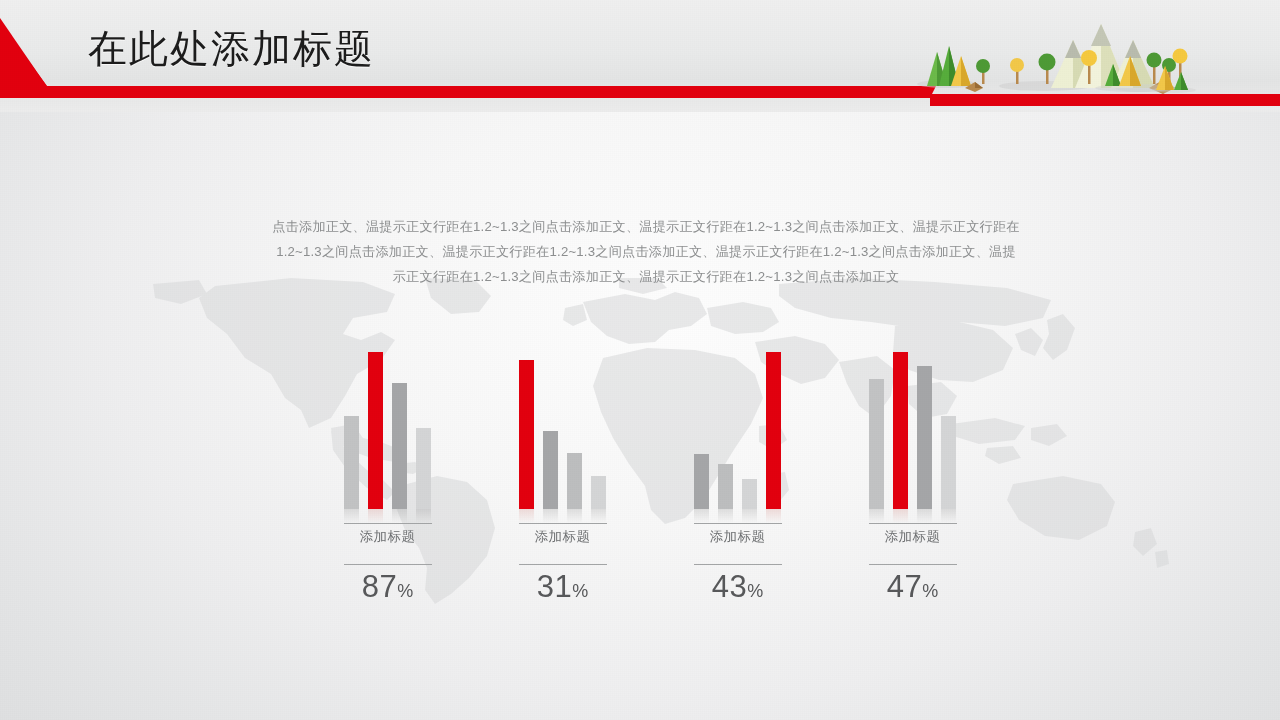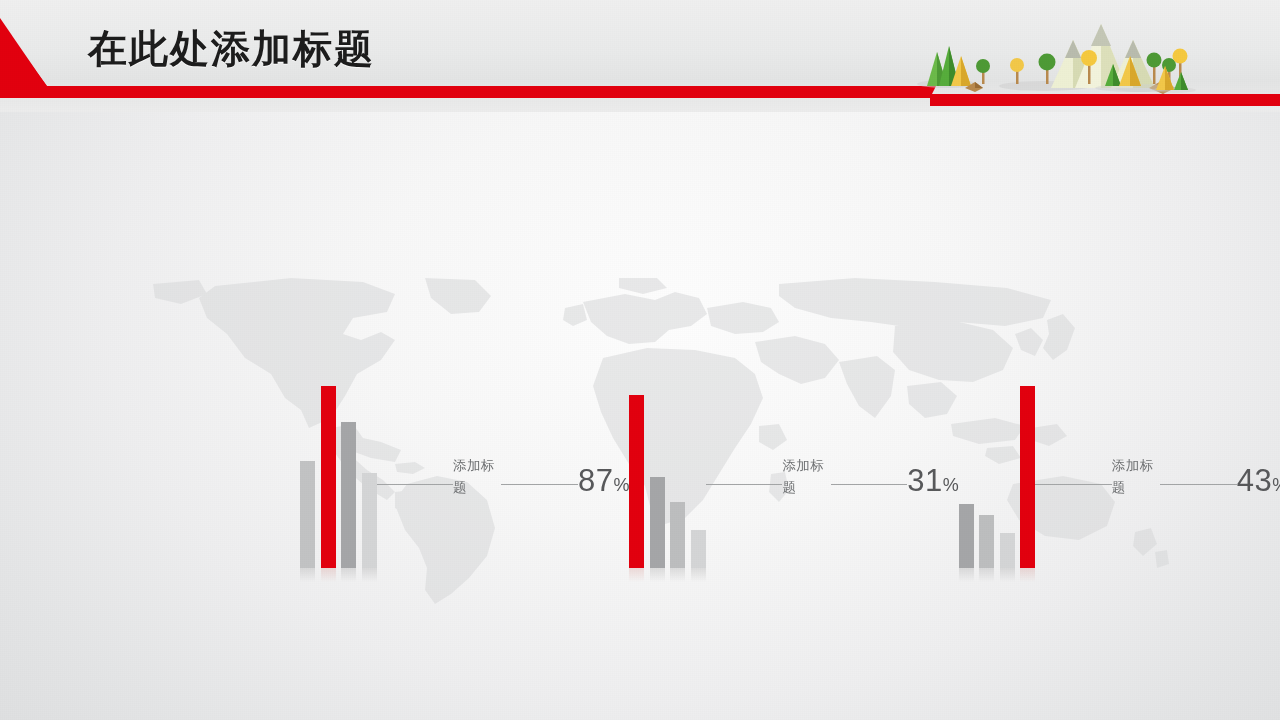--- a/index.html
+++ b/index.html
@@ -51,21 +51,21 @@
     background: linear-gradient(180deg,#efefef 0%, #e9eaea 46%, #e3e4e4 72%, #ececec 100%);
   }
   #header-shapes { position:absolute; left:0; top:0; width:1280px; height:112px; }
 
   #page-title {
     position: absolute;
     left: 88px; top: 24px;
     font-size: 39px;
     letter-spacing: 2px;
     color: #1d1d1d;
-    font-weight: 700;
+    font-weight: 400;
     line-height: 49px;
     white-space: nowrap;
     z-index: 25;
     text-shadow: 0 1px 0 rgba(255,255,255,.7);
   }
 
   #scenery { position:absolute; left:905px; top:18px; width:300px; height:78px; z-index:24; }
 
   
   #body-copy {
@@ -85,20 +85,21 @@
     position: absolute;
     left: 300px; top: 352px;
     width: 700px; height: 250px;
     display: flex;
     z-index: 12;
   }
   .group {
     flex: 1 1 0;
     position: relative;
     display: flex;
+    flex-direction: column;
     align-items: center;
   }
   .bars {
     position: relative;
     width: 88px;
     height: 182px;
     display: flex;
     align-items: flex-end;
     justify-content: space-between;
   }
@@ -276,20 +277,21 @@
       <circle cx="32" cy="10" r="7.5" fill="#f5c93f"></circle>
       <polygon points="8,44 17,20 26,44" fill="#f2c849"></polygon>
       <polygon points="17,20 26,44 17,44" fill="#d9a82c"></polygon>
       <polygon points="26,44 33,26 40,44" fill="#57ad3c"></polygon>
       <polygon points="33,26 40,44 33,44" fill="#3f8c2c"></polygon>
     </svg>
 
     <div id="page-title">在此处添加标题</div>
   </div>
 
+  <p id="body-copy">点击添加正文、温提示正文行距在1.2~1.3之间点击添加正文、温提示正文行距在1.2~1.3之间点击添加正文、温提示正文行距在1.2~1.3之间点击添加正文、温提示正文行距在1.2~1.3之间点击添加正文、温提示正文行距在1.2~1.3之间点击添加正文、温提示正文行距在1.2~1.3之间点击添加正文、温提示正文行距在1.2~1.3之间点击添加正文</p>
 
   <div id="chart">
 
     <div class="group">
       <div class="bars">
         <div class="bar" style="height:59%;background:#c2c3c4;"></div>
         <div class="bar red" style="height:100%;background:#e2000f;"></div>
         <div class="bar" style="height:80%;background:#a5a6a8;"></div>
         <div class="bar" style="height:52%;background:#d4d5d6;"></div>
       </div>

